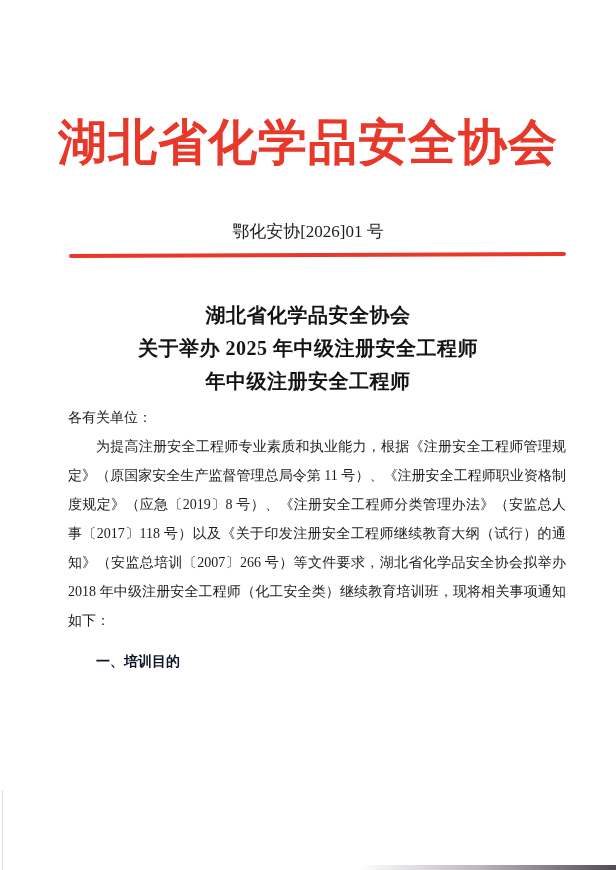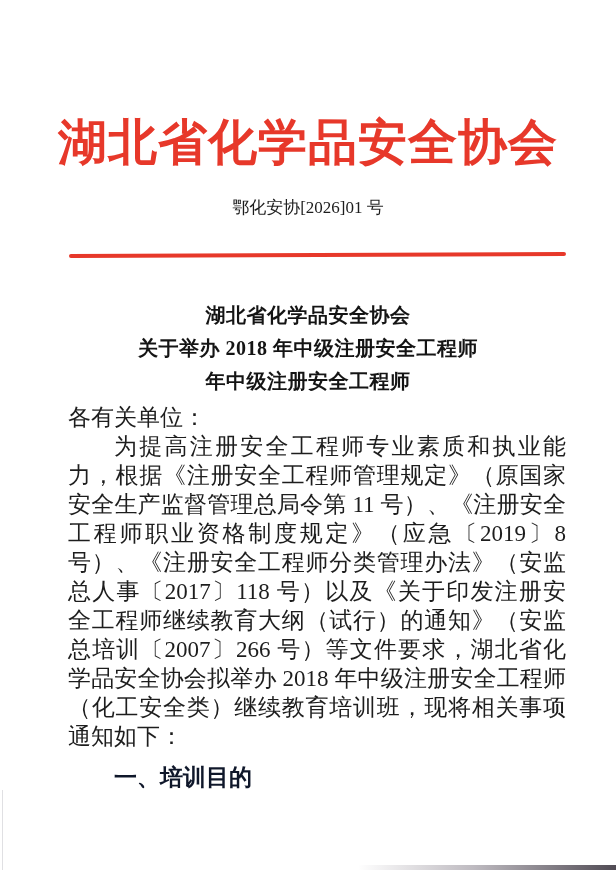--- a/index.html
+++ b/index.html
@@ -23,21 +23,21 @@
     text-align: center;
     font-size: 49px;
     line-height: 62px;
     font-weight: bold;
     color: var(--accent-red, #e7382a);
     letter-spacing: 1px;
     white-space: nowrap;
   }
   .doc-number {
     position: absolute;
-    top: 196px;
+    top: 220px;
     left: 0;
     width: 100%;
     text-align: center;
     font-size: 17px;
     line-height: 24px;
     color: #1d1d1d;
   }
   .red-line {
     position: absolute;
     top: 253px;
@@ -58,21 +58,21 @@
     font-size: 20px;
     line-height: 33px;
     color: #141414;
     letter-spacing: 0.5px;
   }
   .body-text {
     position: absolute;
     top: 403px;
     left: 68px;
     width: 498px;
-    font-size: 23px;
+    font-size: 14px;
     line-height: 29px;
     color: #1d1d1d;
     text-align: justify;
     text-justify: inter-ideograph;
   }
   .salutation {
     text-indent: 0;
   }
   p.para {
     margin: 0;
@@ -113,21 +113,21 @@
 <div class="page">
 
   <div class="letterhead">湖北省化学品安全协会</div>
 
   <div class="doc-number">鄂化安协[2026]01 号</div>
 
   <div class="red-line"></div>
 
   <div class="doc-title">
     <div>湖北省化学品安全协会</div>
-    <div>关于举办 2018 年中级注册安全工程师</div>
+    <div>关于举办 2025 年中级注册安全工程师</div>
     <div>年中级注册安全工程师</div>
   </div>
 
   <div class="body-text">
     <div class="salutation">各有关单位：</div>
 
     <p class="para">为提高注册安全工程师专业素质和执业能力，根据《注册安全工程师管理规定》（原国家安全生产监督管理总局令第 11 号）、《注册安全工程师职业资格制度规定》（应急〔2019〕8 号）、《注册安全工程师分类管理办法》（安监总人事〔2017〕118 号）以及《关于印发注册安全工程师继续教育大纲（试行）的通知》（安监总培训〔2007〕266 号）等文件要求，湖北省化学品安全协会拟举办 2018 年中级注册安全工程师（化工安全类）继续教育培训班，现将相关事项通知如下：</p>
 
     <div class="section-heading">一、培训目的</div>
 

